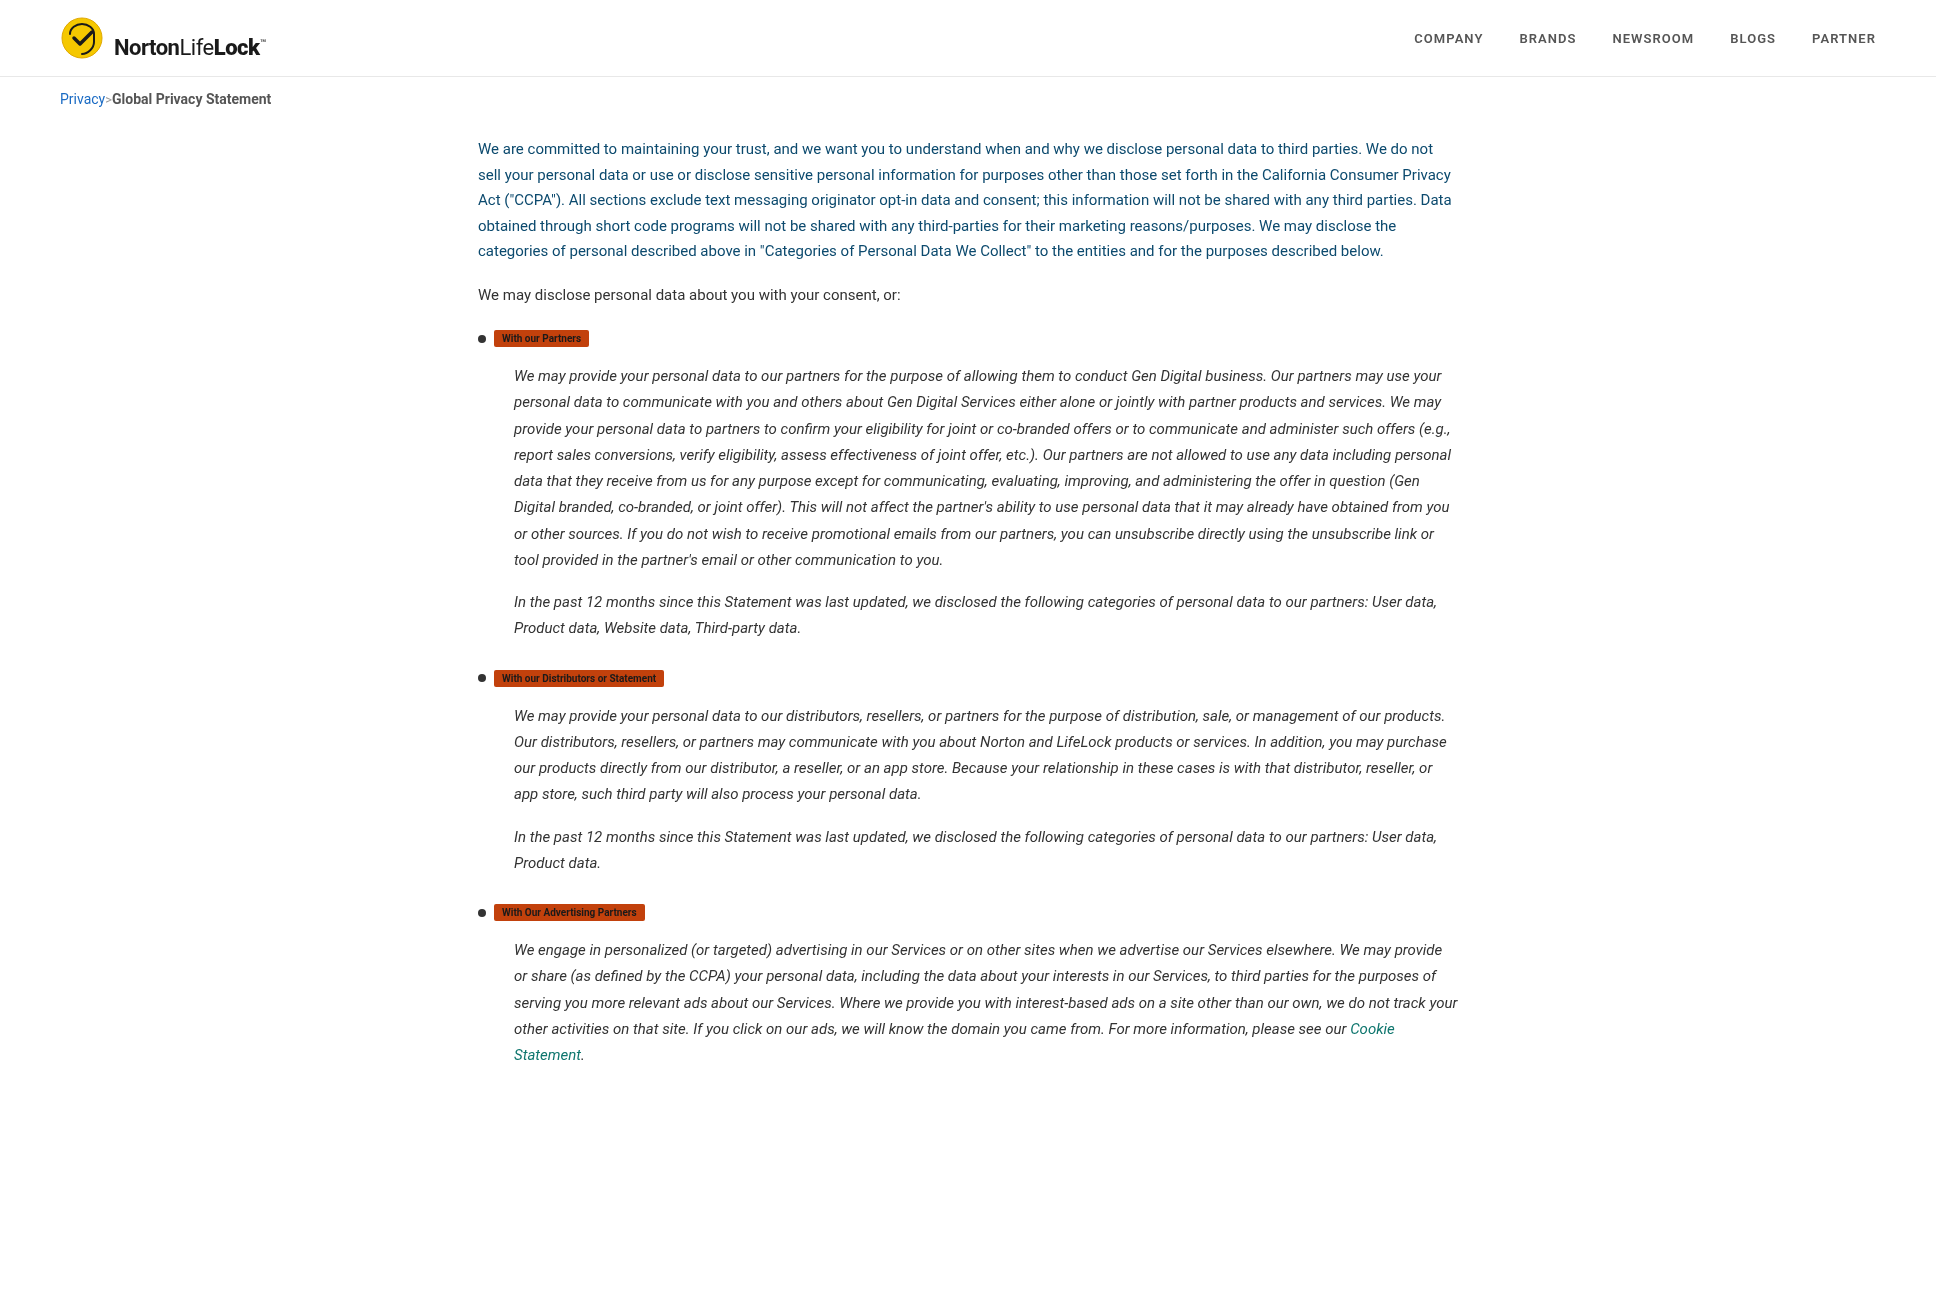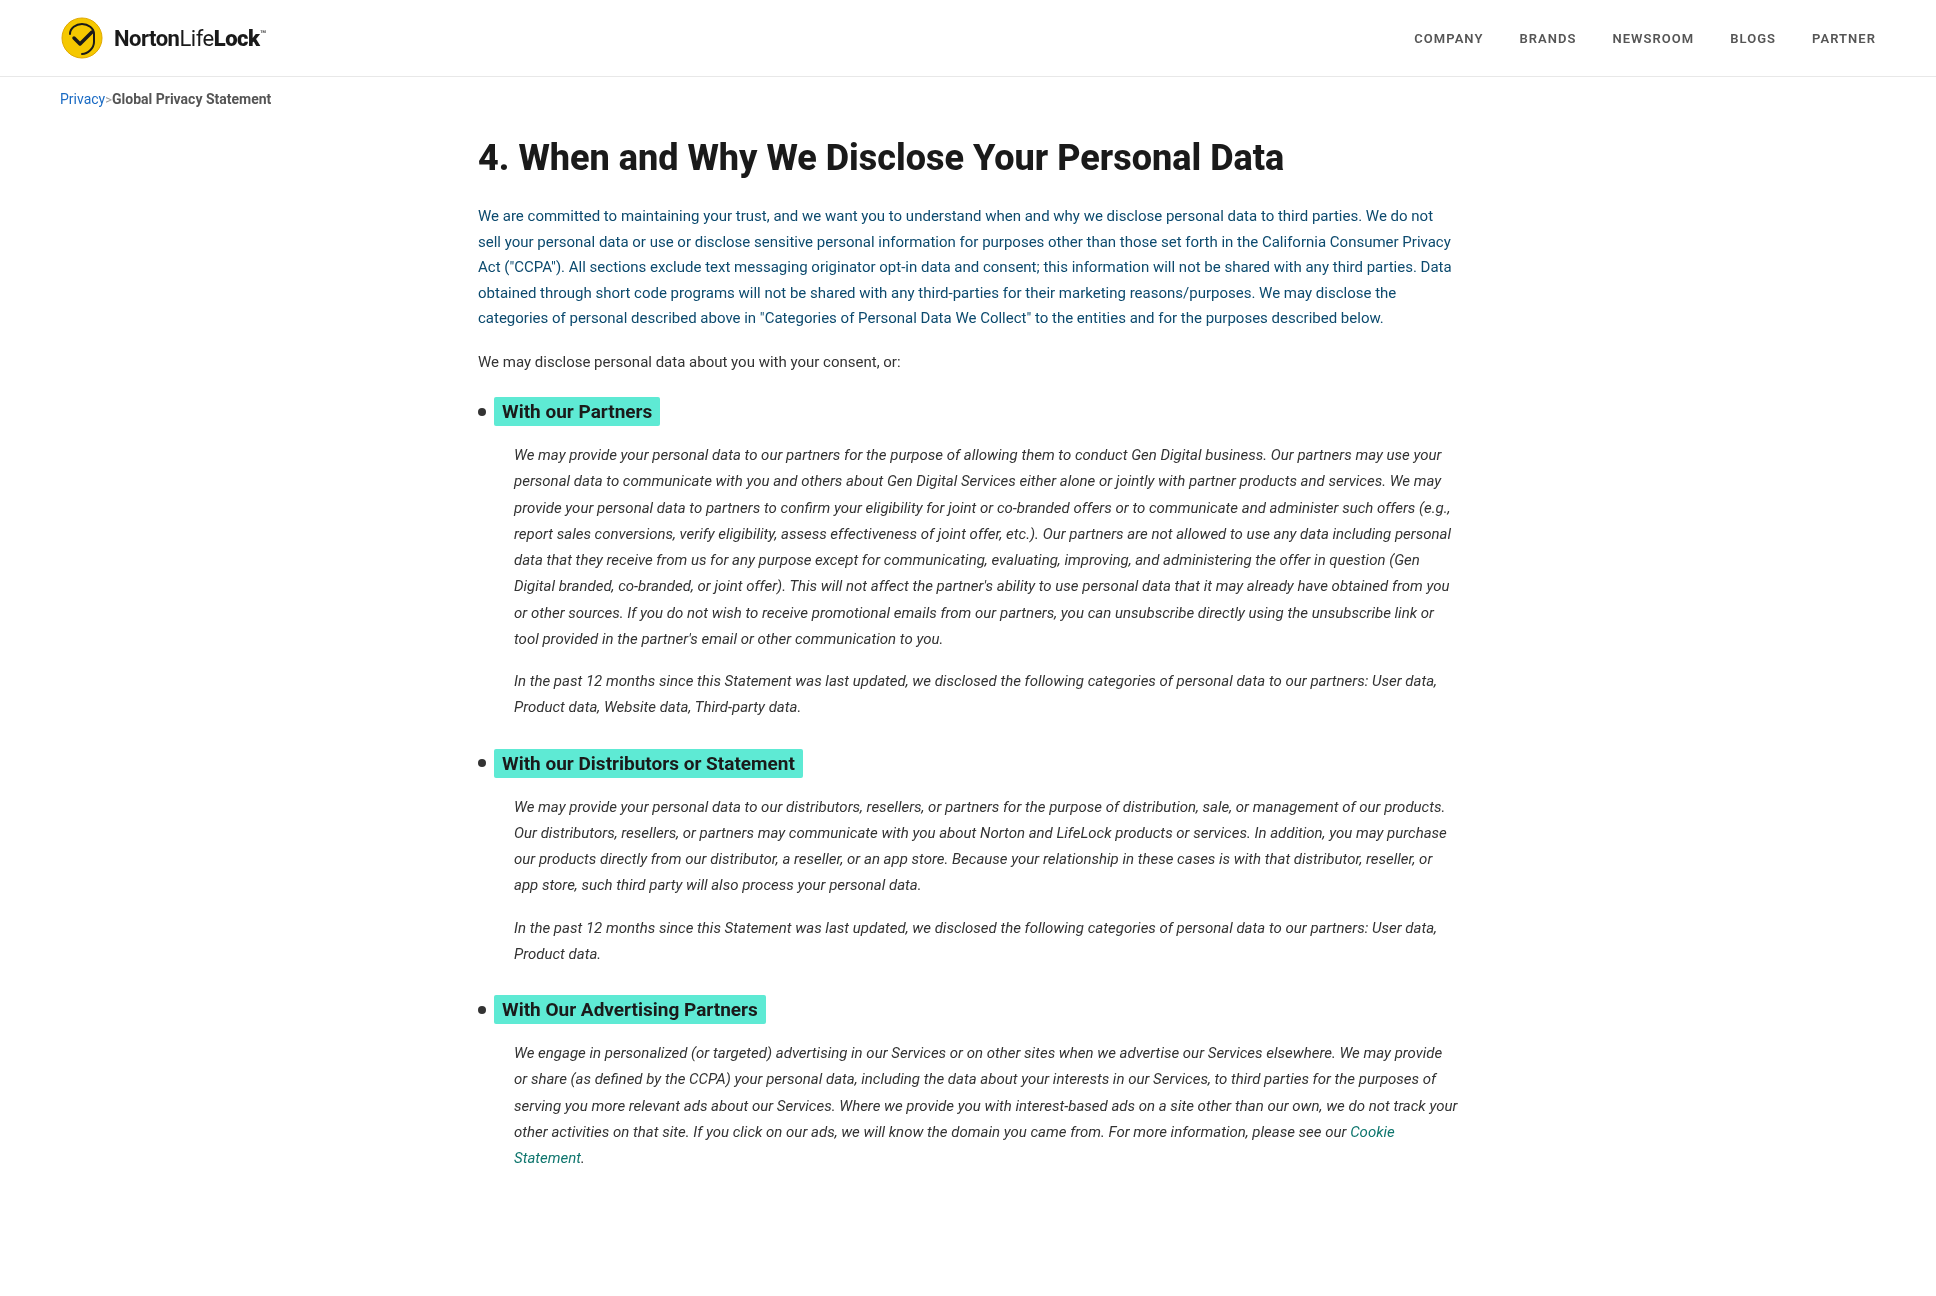--- a/index.html
+++ b/index.html
@@ -11,21 +11,21 @@
     }
     header {
       display: flex;
       align-items: center;
       justify-content: space-between;
       padding: 16px 60px;
       border-bottom: 1px solid #e8e8e8;
     }
     .logo-area {
       display: flex;
-      align-items: center;
+      align-items: flex-end;
       gap: 10px;
     }
     .logo-icon {
       width: 44px;
       height: 44px;
     }
     .logo-text {
       font-size: 22px;
       font-weight: 700;
       color: #1a1a1a;
@@ -98,24 +98,24 @@
       margin-bottom: 16px;
     }
     .bullet-dot {
       width: 8px;
       height: 8px;
       background: #333;
       border-radius: 50%;
       flex-shrink: 0;
     }
     .highlight-label {
-      background: #5eead4;
+      background: #c2410c;
       padding: 3px 8px;
       font-weight: 700;
-      font-size: 19px;
+      font-size: 10px;
       color: #1a1a1a;
       border-radius: 2px;
     }
     .section-body {
       padding-left: 36px;
       font-style: italic;
     }
     .section-para {
       font-size: 15px;
       line-height: 1.75;
@@ -150,21 +150,20 @@
   </nav>
 </header>
 
 <div class="breadcrumb">
   <a href="#">Privacy</a>
   <span class="breadcrumb-sep">&gt;</span>
   <span class="breadcrumb-current">Global Privacy Statement</span>
 </div>
 
 <main>
-  <h1>4. When and Why We Disclose Your Personal Data</h1>
 
   <p class="intro-text">We are committed to maintaining your trust, and we want you to understand when and why we disclose personal data to third parties. We do not sell your personal data or use or disclose sensitive personal information for purposes other than those set forth in the California Consumer Privacy Act ("CCPA"). All sections exclude text messaging originator opt-in data and consent; this information will not be shared with any third parties. Data obtained through short code programs will not be shared with any third-parties for their marketing reasons/purposes. We may disclose the categories of personal described above in "Categories of Personal Data We Collect" to the entities and for the purposes described below.</p>
 
   <p class="consent-text">We may disclose personal data about you with your consent, or:</p>
 
   <div class="section-item">
     <div class="section-bullet">
       <span class="bullet-dot"></span>
       <span class="highlight-label">With our Partners</span>
     </div>

